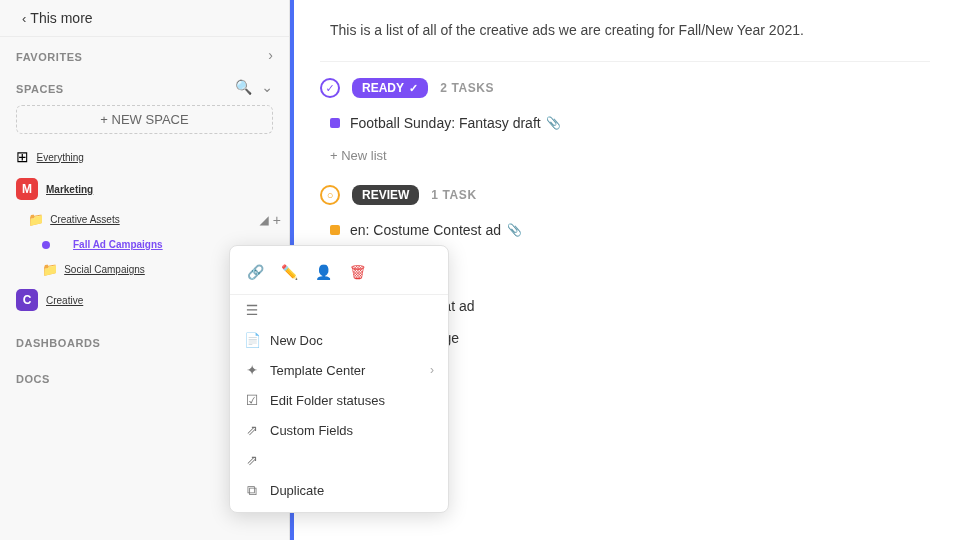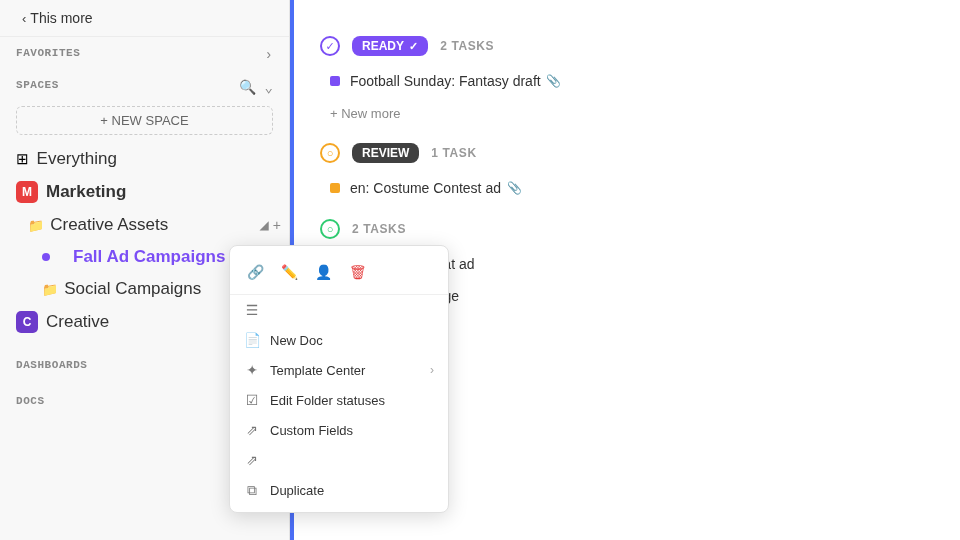--- a/index.html
+++ b/index.html
@@ -25,24 +25,23 @@
     }
     .show-more-row span {
       font-size: 13px;
       color: #444;
       margin-left: 6px;
     }
     .chevron-icon { color: #888; font-size: 14px; }
 
     .sidebar-section-header {
       display: flex;
-      align-items: flex-start;
+      align-items: flex-end;
       justify-content: space-between;
       padding: 10px 16px 6px 16px;
-      font-family: Liberation Mono, monospace;
     }
     .sidebar-section-title {
       font-size: 11px;
       font-weight: 600;
       color: #888;
       letter-spacing: 0.05em;
       text-transform: uppercase;
     }
     .sidebar-section-icons {
       display: flex;
@@ -68,21 +67,21 @@
     .sidebar-item {
       display: flex;
       align-items: center;
       padding: 5px 16px;
       cursor: pointer;
       border-radius: 4px;
       margin: 1px 0;
       position: relative;
     }
     .sidebar-item-icon { margin-right: 8px; font-size: 15px; }
-    .sidebar-item-label { font-size: 17px; color: #333; }
+    .sidebar-item-label { font-size: 10px; color: #333; text-decoration: underline; }
     .sidebar-item.bold .sidebar-item-label { font-weight: 700; }
 
     .marketing-badge {
       width: 22px; height: 22px; background: #e83e3e; border-radius: 5px;
       display: flex; align-items: center; justify-content: center;
       color: white; font-weight: 700; font-size: 12px; margin-right: 8px;
     }
     .creative-badge {
       width: 22px; height: 22px; background: #6c3bca; border-radius: 5px;
       display: flex; align-items: center; justify-content: center;
@@ -278,36 +277,37 @@
 
   <div class="sidebar-section-header" style="margin-top:8px;">
     <span class="sidebar-section-title">DOCS</span>
   </div>
 </div>
 
 <div class="main" style="position:relative;">
 
   <div style="position:absolute;left:0;top:0;bottom:0;width:4px;background:#4b6ef5;"></div>
 
+  <p class="main-description" style="padding-left:10px;">This is a list of all of the creative ads we are creating for Fall/New Year 2021.</p>
 
   <div class="status-section">
     <div class="status-header">
       <div class="status-circle">✓</div>
       <span class="status-badge badge-ready">
         <span>READY</span>
         <span style="font-size:11px;">✓</span>
       </span>
       <span class="tasks-count">2 TASKS</span>
     </div>
     <div class="task-item">
       <div class="task-color-dot" style="background:#7b4ef5;"></div>
       <span class="task-label">Football Sunday: Fantasy draft</span>
       <span class="task-icon">📎</span>
     </div>
-    <div class="new-task-btn">+ New more</div>
+    <div class="new-task-btn">+ New list</div>
   </div>
 
   <div class="status-section" style="margin-top:16px;">
     <div class="status-header">
       <div class="status-circle" style="border-color:#f5a623;color:#f5a623;">○</div>
       <span class="status-badge badge-review">REVIEW</span>
       <span class="tasks-count">1 TASK</span>
     </div>
     <div class="task-item">
       <div class="task-color-dot" style="background:#f5a623;"></div>

